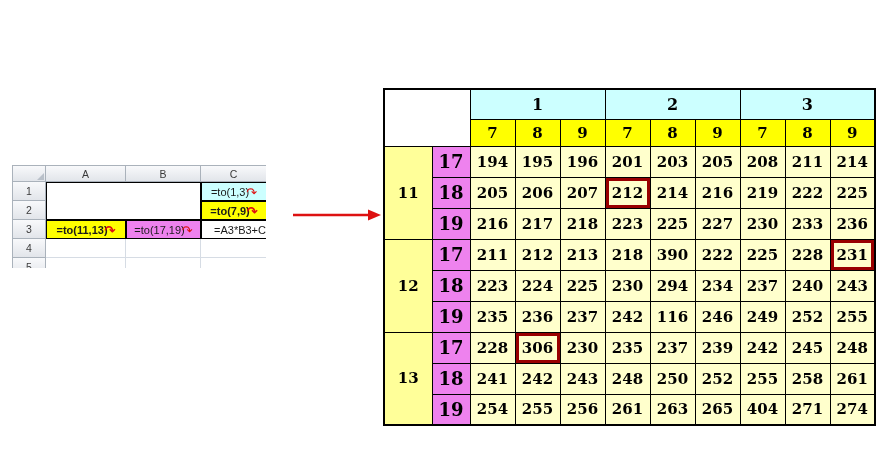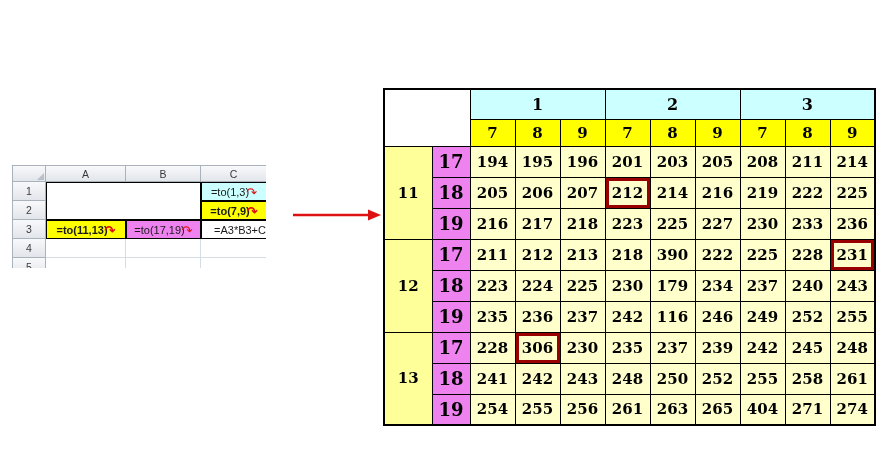--- a/index.html
+++ b/index.html
@@ -220,21 +220,21 @@
           <td class="val">225</td>
           <td class="val">228</td>
           <td class="val hl">231</td>
         </tr>
         <tr>
           <th class="row-sub">18</th>
           <td class="val">223</td>
           <td class="val">224</td>
           <td class="val">225</td>
           <td class="val">230</td>
-          <td class="val">179</td>
+          <td class="val">294</td>
           <td class="val">234</td>
           <td class="val">237</td>
           <td class="val">240</td>
           <td class="val">243</td>
         </tr>
         <tr>
           <th class="row-sub">19</th>
           <td class="val">235</td>
           <td class="val">236</td>
           <td class="val">237</td>

